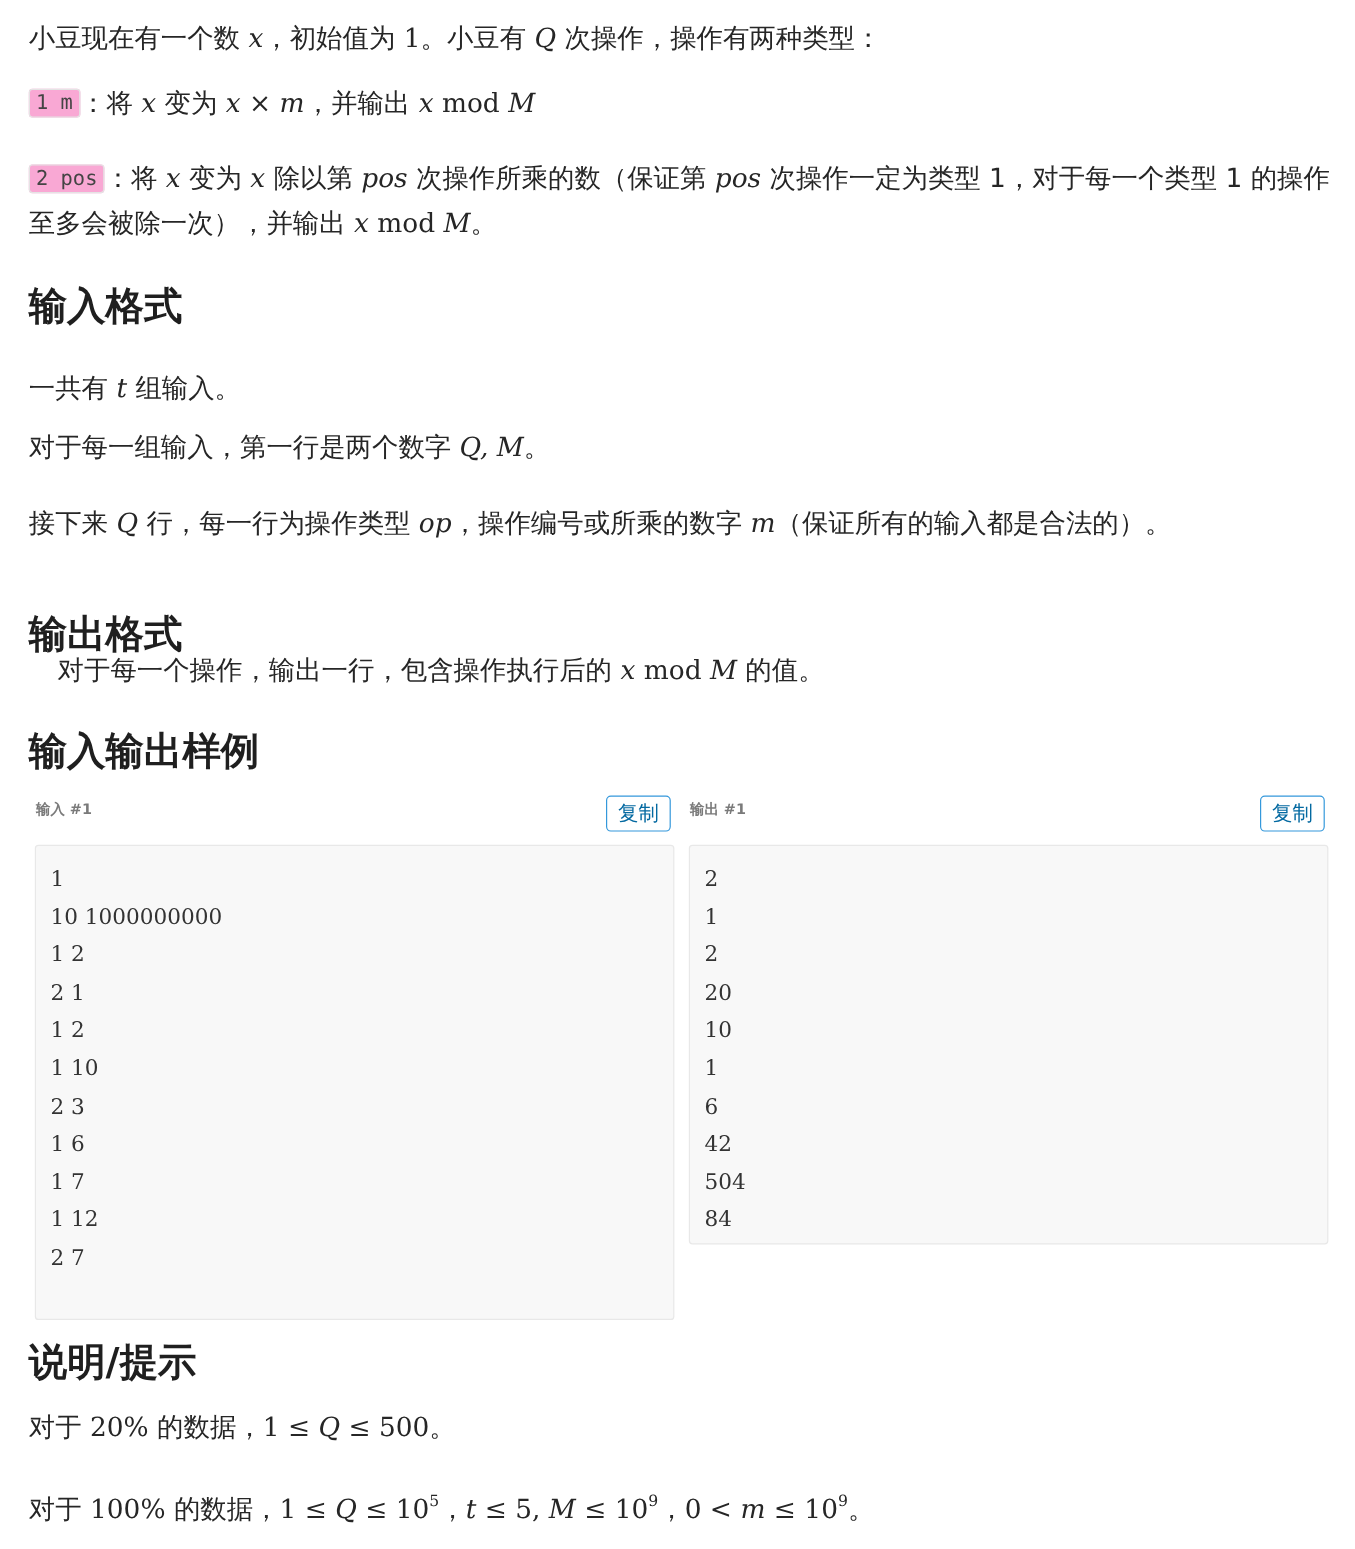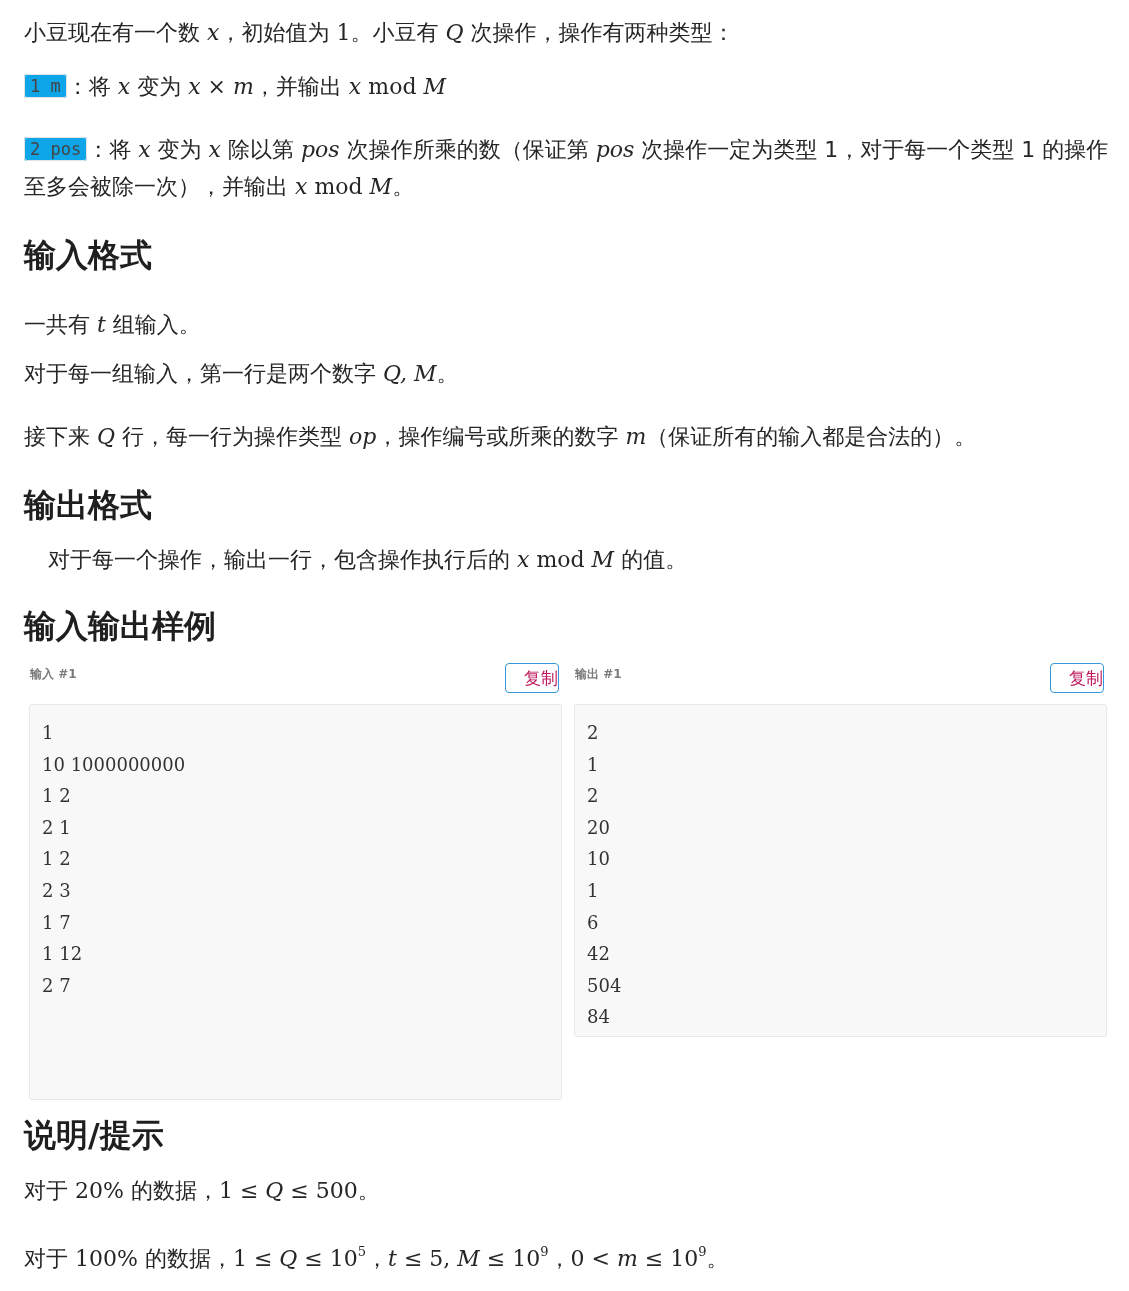--- a/index.html
+++ b/index.html
@@ -9,39 +9,39 @@
       color: #262626;
       font-size: 22px;
     }
     .page { position: relative; padding: 0 24px; }
     p.para { margin: 0; position: absolute; left: 24px; right: 20px; line-height: 36px; }
     .m { font-family: "DejaVu Serif", "Liberation Serif", serif; }
     .mi { font-family: "DejaVu Serif", "Liberation Serif", serif; font-style: italic; }
     .code-inline {
       font-family: "DejaVu Sans Mono", "Liberation Mono", monospace;
       font-size: 17px;
-      background: #0ea5e9;
+      background: #f9a8d4;
       border: 1px solid #e4e4e4;
       border-radius: 3px;
       padding: 1px 5px;
       color: #444;
       position: relative; top: -2px;
     }
     h3.sec {
       position: absolute; left: 24px; margin: 0;
       font-size: 32px; font-weight: bold; color: #1f1f1f;
       font-family: "DejaVu Sans", "Liberation Sans", sans-serif;
     }
     .sample-head {
       position: absolute; font-size: 12px; font-weight: bold; color: #7a7a7a;
     }
     .copy-btn {
       position: absolute; width: 54px; height: 30px; box-sizing: border-box;
       border: 1px solid #3498db; border-radius: 4px; background: #fff;
-      color: #be185d; font-size: 17px; line-height: 28px; text-align: right;
+      color: #0369a1; font-size: 17px; line-height: 28px; text-align: center;
       cursor: pointer;
     }
     .sample-box {
       position: absolute; box-sizing: border-box;
       background: #f8f8f8; border: 1px solid #e8e8e8; border-radius: 3px;
       padding: 12px 12px;
     }
     .sample-line {
       font-family: "DejaVu Serif", "Liberation Serif", serif;
       font-size: 18px; line-height: 31.6px; color: #333; white-space: pre;
@@ -69,40 +69,42 @@
   <p class="para" style="top:307px;">
     <span>一共有 </span><span class="mi">t</span><span> 组输入。</span>
   </p>
   <p class="para" style="top:356px;">
     <span>对于每一组输入，第一行是两个数字 </span><span class="mi">Q, M</span><span>。</span>
   </p>
   <p class="para" style="top:419px;">
     <span>接下来 </span><span class="mi">Q</span><span> 行，每一行为操作类型 </span><span class="mi">op</span><span>，操作编号或所乘的数字 </span><span class="mi">m</span><span>（保证所有的输入都是合法的）。</span>
   </p>
 
-  <h3 class="sec" style="top:484px;">输出格式</h3>
+  <h3 class="sec" style="top:507px;">输出格式</h3>
   <p class="para" style="top:542px;margin-left:24px;">
     <span>对于每一个操作，输出一行，包含操作执行后的 </span><span class="mi">x</span><span class="m"> mod </span><span class="mi">M</span><span> 的值。</span>
   </p>
 
   <h3 class="sec" style="top:605px;">输入输出样例</h3>
 
   <div class="sample-head" style="left:30px; top:666px;">输入 #1</div>
   <div class="copy-btn" style="left:505px; top:663px;">复制</div>
 
   <div class="sample-head" style="left:575px; top:666px;">输出 #1</div>
   <div class="copy-btn" style="left:1050px; top:663px;">复制</div>
 
   <div class="sample-box" style="left:29px; top:704px; width:533px; height:396px;">
     <div class="sample-line">1</div>
     <div class="sample-line">10 1000000000</div>
     <div class="sample-line">1 2</div>
     <div class="sample-line">2 1</div>
     <div class="sample-line">1 2</div>
+    <div class="sample-line">1 10</div>
     <div class="sample-line">2 3</div>
+    <div class="sample-line">1 6</div>
     <div class="sample-line">1 7</div>
     <div class="sample-line">1 12</div>
     <div class="sample-line">2 7</div>
   </div>
 
   <div class="sample-box" style="left:574px; top:704px; width:533px; height:333px;">
     <div class="sample-line">2</div>
     <div class="sample-line">1</div>
     <div class="sample-line">2</div>
     <div class="sample-line">20</div>

